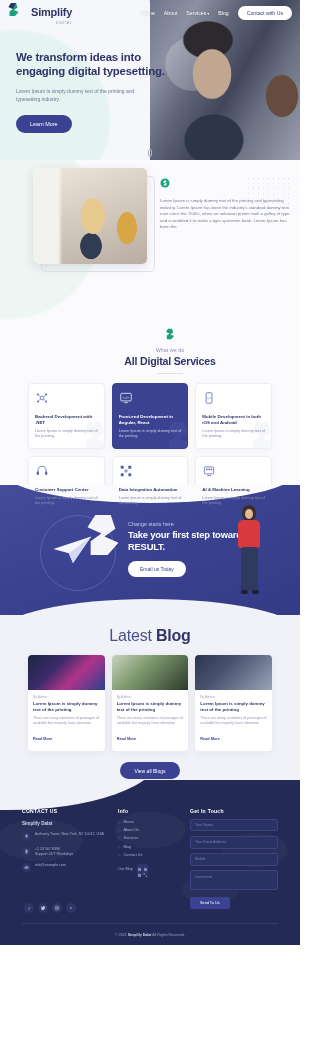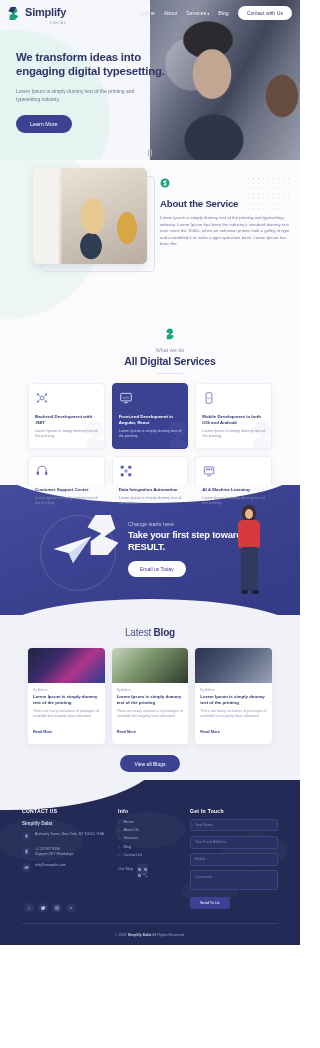--- a/index.html
+++ b/index.html
@@ -40,21 +40,21 @@
   }
   .hero-swoosh2{
     position:absolute; left:-80px; top:30px; width:190px; height:180px;
     background:rgba(215,240,233,.55); border-radius:50%;
     filter:blur(1px);
   }
   .topbar {
     position:absolute; left:0; top:0; width:300px; height:26px;
     display:flex; align-items:center; padding:0 8px; z-index:6;
   }
-  .logo { display:flex; align-items:center; gap:6px; }
+  .logo { display:flex; align-items:flex-start; gap:12px; }
   .logo-s {
     width:11px;height:15px;position:relative;display:inline-block;
   }
   .logo-s svg{display:block}
   .logo-text{
     font-size:11px; font-weight:700; color:#2f3564; letter-spacing:-.2px; line-height:11px;
   }
   .logo-sub{
     font-size:3px; color:#8b8fa8; letter-spacing:.7px; text-align:right;
     margin-top:1px;
@@ -180,21 +180,21 @@
   }
   .cta-person .head{position:absolute;left:12px;top:0;width:14px;height:16px;border-radius:50% 50% 45% 45%;background:#3a2f2a;}
   .cta-person .face{position:absolute;left:15px;top:4px;width:8px;height:10px;border-radius:50%;background:#e5b995;}
   .cta-person .top{position:absolute;left:8px;top:15px;width:22px;height:28px;background:#d63a3f;border-radius:5px 5px 3px 3px;}
   .cta-person .legs{position:absolute;left:11px;top:42px;width:17px;height:44px;background:#2f3a5e;border-radius:3px 3px 2px 2px;}
   .cta-person .shoe{position:absolute;top:85px;width:7px;height:4px;background:#1c2036;border-radius:2px;}
 
   
   .blog { position:relative; background:#f1f2f8; padding:12px 0 16px; height:165px; }
   .blog-head{text-align:center;}
-  .blog-head h2{font-size:10px;color:#4a5088;font-weight:400;letter-spacing:-.2px;}
+  .blog-head h2{font-size:16px;color:#4a5088;font-weight:400;letter-spacing:-.2px;}
   .blog-head h2 b{color:#2e3469;font-weight:700;}
   .blog-cards{margin-top:10px;padding:0 28px;display:grid;grid-template-columns:repeat(3,1fr);gap:7px;}
   .bcard{background:#fff;border-radius:4px;overflow:hidden;box-shadow:0 2px 7px rgba(70,76,120,.07);}
   .bthumb{height:35px;position:relative;}
   .bthumb.t1{background:linear-gradient(135deg,#1d2742 0%,#3b2a6a 35%,#b0348a 62%,#2a3f8f 100%);}
   .bthumb.t2{background:linear-gradient(135deg,#c8d3c0 0%,#7f9a6e 40%,#2d3a2c 100%);}
   .bthumb.t3{background:linear-gradient(135deg,#2b3350 0%,#4a5470 40%,#9aa3b8 100%);}
   .bbody{padding:5px 5px 7px;}
   .bmeta{font-size:3.4px;color:#a5a9c2;}
   .btitle{margin-top:2px;font-size:4.4px;line-height:6px;color:#2e3469;font-weight:700;}
@@ -301,21 +301,20 @@
   <section class="about">
     <div class="about-blob"></div>
     <div class="about-dots"></div>
     <div class="about-frame"></div>
     <div class="about-img"></div>
     <div class="about-txt">
       <svg class="about-icon" viewBox="0 0 20 20">
         <circle cx="10" cy="10" r="9" fill="#1aa37a"></circle>
         <path d="M12 5 H8 L6 9 L11 11 L7 13.5 V15 H12 L14 11.5 L9.5 9.6 L13 7.5 Z" fill="#ffffff"></path>
       </svg>
-      <h2>About the Service</h2>
       <p>Lorem Ipsum is simply dummy text of the printing and typesetting industry. Lorem Ipsum has been the industry's standard dummy text ever since the 1500s, when an unknown printer took a galley of type and scrambled it to make a type specimen book. Lorem Ipsum has been the</p>
     </div>
   </section>
 
   <section class="services">
     <div class="sec-head">
       <svg class="sec-mark" viewBox="0 0 22 30">
         <path d="M16 2 L6 2 L1 10 L10 14 L3 19 L3 28 L14 28 L21 20 L12 16 L19 11 Z" fill="#1aa37a"></path>
       </svg>
       <div class="sec-sub">What we do</div>

